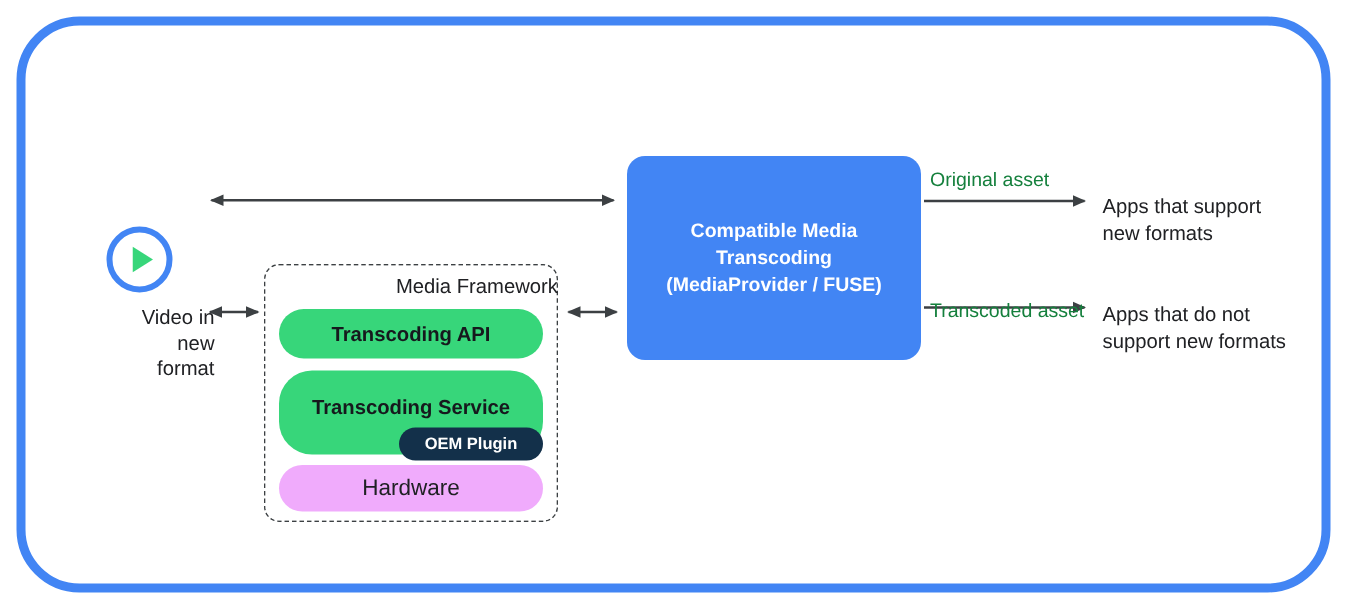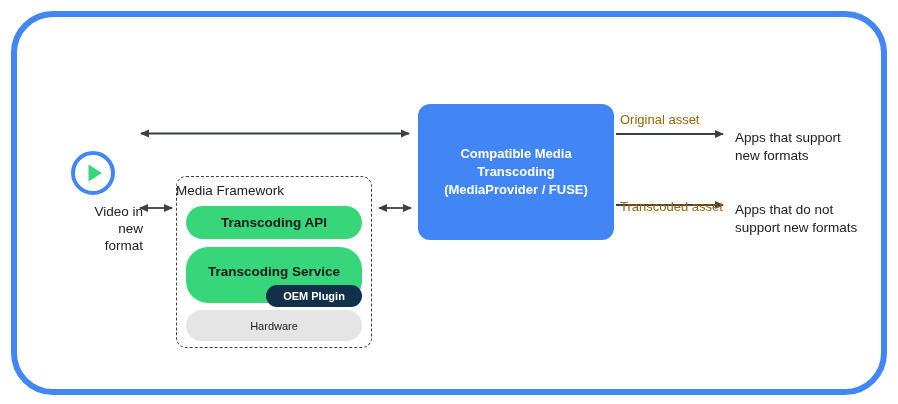--- a/index.html
+++ b/index.html
@@ -57,21 +57,21 @@
     height: 172px;
     border: 1.6px dashed #3c4043;
     border-radius: 10px;
     box-sizing: border-box;
   }
   .framework-title {
     position: absolute;
     left: 176px;
     top: 183px;
     width: 196px;
-    text-align: left;
+    text-align: right;
     font-size: 13.5px;
     color: #202124;
   }
   .stack-item {
     position: absolute;
     left: 186px;
     width: 176px;
     border-radius: 22px;
     display: flex;
     align-items: center;
@@ -94,22 +94,22 @@
     font-size: 13.5px;
     font-weight: bold;
     color: #16191d;
   }
   .stack-service-label {
     margin-top: -8px;
   }
   .stack-hardware {
     top: 310px;
     height: 31px;
-    background: #e5e5e5;
-    font-size: 11px;
+    background: #f0abfc;
+    font-size: 15px;
     color: #202124;
   }
   .oem-pill {
     position: absolute;
     left: 266px;
     top: 285px;
     width: 96px;
     height: 22px;
     border-radius: 11px;
     background: #13304a;
@@ -150,21 +150,21 @@
     top: 0;
     width: 898px;
     height: 404px;
     pointer-events: none;
   }
 
   
   .flow-label {
     position: absolute;
     font-size: 13px;
-    color: #a16207;
+    color: #15803d;
     white-space: nowrap;
   }
   .flow-label-original { left: 620px; top: 112px; }
   .flow-label-transcoded { left: 620px; top: 199px; }
 
   .apps-label {
     position: absolute;
     left: 735px;
     font-size: 13.5px;
     line-height: 18px;

